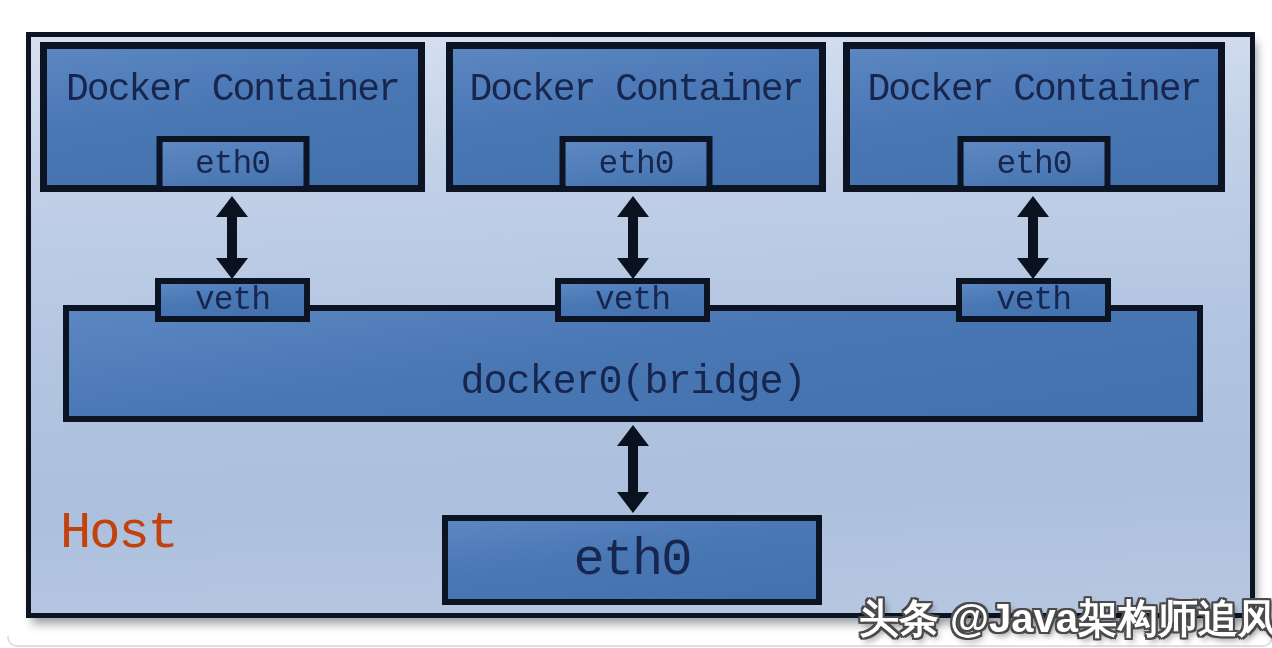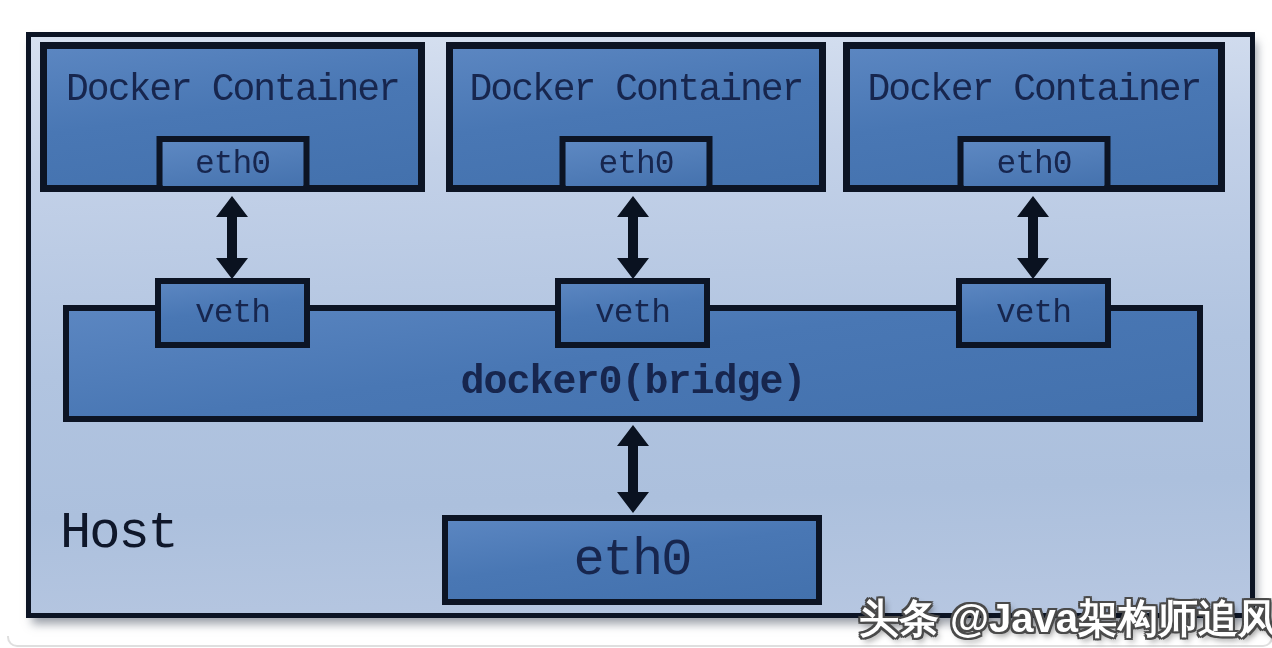--- a/index.html
+++ b/index.html
@@ -38,49 +38,48 @@
   .c2 { left:446px; width:380px; }
   .c3 { left:843px; width:382px; }
   .eth-sub {
     position:absolute; left:50%; bottom:-7px; transform:translateX(-50%);
     width:153px; height:56px; box-sizing:border-box; border:6px solid #0c1424;
     background:linear-gradient(172deg,#5d88c2,#4572ae);
     display:flex; align-items:center; justify-content:center;
     font-size:33px; letter-spacing:-1px;
   }
   .veth-box {
-    top:278px; width:155px; height:70px; z-index:3;
+    top:278px; width:155px; height:44px; z-index:3;
     display:flex; align-items:center; justify-content:center;
     font-size:33px; letter-spacing:-1px;
   }
   .v1 { left:155px; } .v2 { left:555px; } .v3 { left:956px; }
   .bridge-box {
     left:63px; top:305px; width:1140px; height:117px; z-index:1;
     display:flex; align-items:flex-end; justify-content:center;
     padding-bottom:13px;
-    font-weight:bold;
   }
   .bridge-box .bridge-label { font-size:40px; letter-spacing:-1px; line-height:1; }
   .arrow { position:absolute; z-index:2; }
   .a1 { left:215px;  top:195px; }
   .a2 { left:616px;  top:195px; }
   .a3 { left:1016px; top:195px; }
   .amid { left:616px; top:424px; }
   .ip-label {
     position:absolute; left:658px; top:448px;
     font-size:32px; color:#17264e; white-space:nowrap; z-index:2;
   }
   .host-eth {
     left:442px; top:515px; width:380px; height:90px;
     display:flex; align-items:center; justify-content:center;
     font-size:52px; letter-spacing:-2px;
   }
   .host-label {
     position:absolute; left:60px; top:504px;
-    font-size:52px; letter-spacing:-2px; color:#0f172a;
+    font-size:52px; letter-spacing:-2px; color:#c2410c;
   }
   .watermark {
     position:absolute; right:2px; bottom:2px; z-index:10;
     font-family:"Liberation Sans","DejaVu Sans",sans-serif;
     font-weight:bold; font-size:40px; color:#ffffff; white-space:nowrap;
     text-shadow:
       2px 0 0 #4a4a4a, -2px 0 0 #4a4a4a, 0 2px 0 #4a4a4a, 0 -2px 0 #4a4a4a,
       2px 2px 0 #4a4a4a, -2px 2px 0 #4a4a4a, 2px -2px 0 #4a4a4a, -2px -2px 0 #4a4a4a,
       3px 4px 6px rgba(0,0,0,.45);
   }

